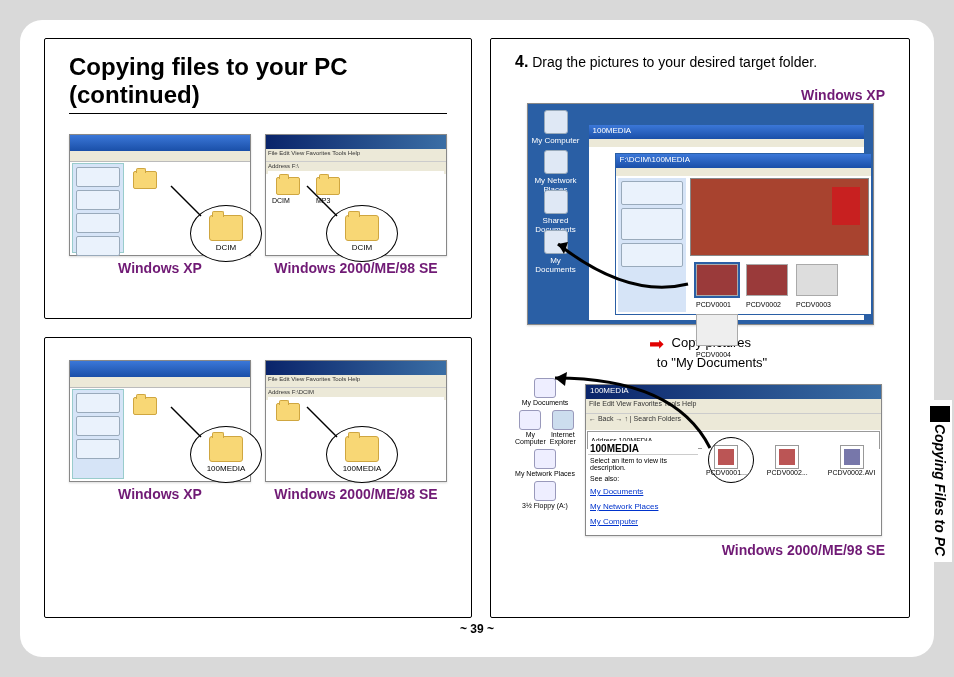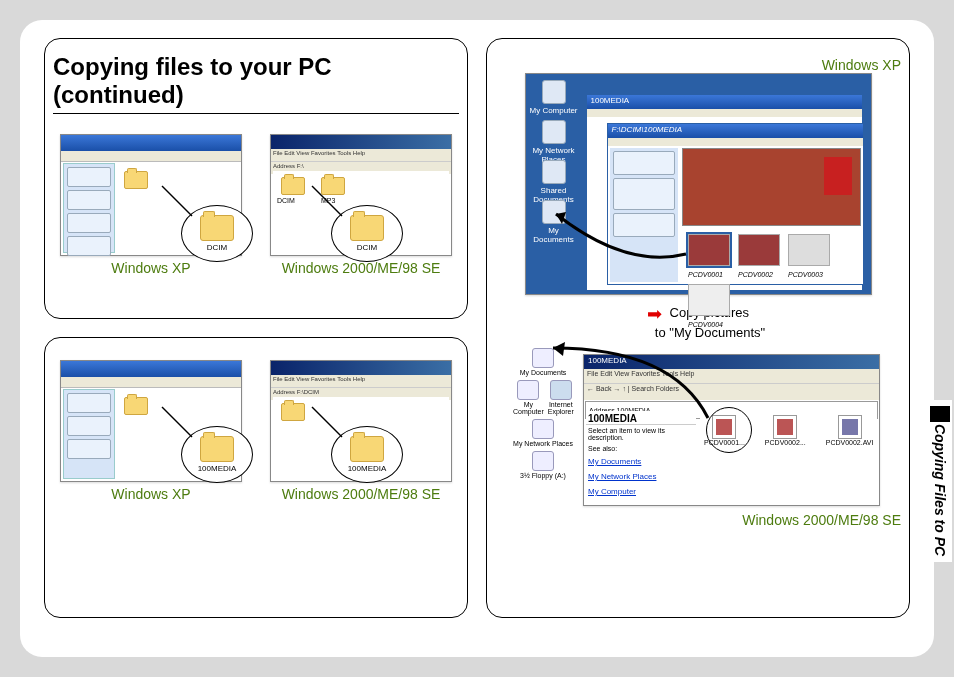--- a/index.html
+++ b/index.html
@@ -31,22 +31,22 @@
     height: 580px;
   }
   .col {
     flex: 1;
     display: flex;
     flex-direction: column;
     gap: 18px;
   }
   .card {
     border: 1.5px solid #000;
-    border-radius: 16px;
-    padding: 14px 8px;
+    border-radius: 2px;
+    padding: 14px 24px;
     box-sizing: border-box;
     flex: 1;
     display: flex;
     flex-direction: column;
   }
   .title {
     font-size: 24px;
     font-weight: bold;
     border-bottom: 1.5px solid #000;
     padding-bottom: 4px;
@@ -70,22 +70,22 @@
     margin-top: 8px;
     flex: 1;
   }
   .shot-col {
     flex: 1;
     display: flex;
     flex-direction: column;
     align-items: center;
   }
   .shot-caption {
-    color: #4d7c0f;
-    font-weight: normal;
+    color: #701a75;
+    font-weight: bold;
     font-size: 14px;
     margin-top: 4px;
   }
   .screenshot {
     width: 180px;
     height: 120px;
     border: 1px solid #888;
     position: relative;
     background: #fff;
     box-shadow: 0 1px 2px rgba(0,0,0,0.15);
@@ -417,20 +417,24 @@
             </div>
             <div class="shot-caption">Windows 2000/ME/98 SE</div>
           </div>
         </div>
       </div>
 
     </div>
 
     <div class="col">
       <div class="card" style="flex:1;">
+        <div class="step">
+          <span class="num">4.</span>
+          <span>Drag the pictures to your desired target folder.</span>
+        </div>
 
         <div style="text-align:right;" class="shot-caption">Windows XP</div>
 
         <div class="bigshot desktop-xp" style="align-self:center;">
           <div class="desk-icon" style="left:4px;top:6px;">
               <div class="ico"></div>
               <div>My Computer</div>
             </div>
           <div class="desk-icon" style="left:4px;top:46px;">
               <div class="ico"></div>
@@ -442,21 +446,21 @@
             </div>
           <div class="desk-icon" style="left:4px;top:126px;">
               <div class="ico"></div>
               <div>My Documents</div>
             </div>
 
           <div class="explorer-window" style="left:60px;top:20px;width:275px;height:195px;">
             <div class="tb">100MEDIA</div>
             <div style="height:8px;background:#ece9d8;"></div>
 
-            <div class="explorer-window" style="left:20px;top:28px;width:255px;height:160px;font-style:italic;">
+            <div class="explorer-window" style="left:26px;top:28px;width:255px;height:160px;">
               <div class="tb">F:\DCIM\100MEDIA</div>
               <div style="height:8px;background:#ece9d8;"></div>
               <div style="position:absolute;left:2px;top:24px;width:68px;bottom:2px;background:#d6e4f7;">
                 <div style="margin:3px;height:22px;background:#eaf2fc;border:1px solid #9ab;border-radius:2px;"></div>
                 <div style="margin:3px;height:30px;background:#eaf2fc;border:1px solid #9ab;border-radius:2px;"></div>
                 <div style="margin:3px;height:22px;background:#eaf2fc;border:1px solid #9ab;border-radius:2px;"></div>
               </div>
               <div style="position:absolute;left:74px;top:24px;right:2px;height:76px;background:#a8432f;border:1px solid #888;">
                 <div style="position:absolute;right:8px;top:8px;width:28px;height:38px;background:#c82020;"></div>
               </div>
@@ -539,17 +543,18 @@
             <polygon points="30,20 42,14 40,28" fill="#000"></polygon>
           </svg>
         </div>
 
         <div style="text-align:right;" class="shot-caption">Windows 2000/ME/98 SE</div>
       </div>
     </div>
 
   </div>
 
+  <div class="page-num">~ 39 ~</div>
 </div>
 
 <div class="side-tab">
   <span class="black">&nbsp;</span><span>Copying Files to PC</span>
 </div>
 
 </body></html>

